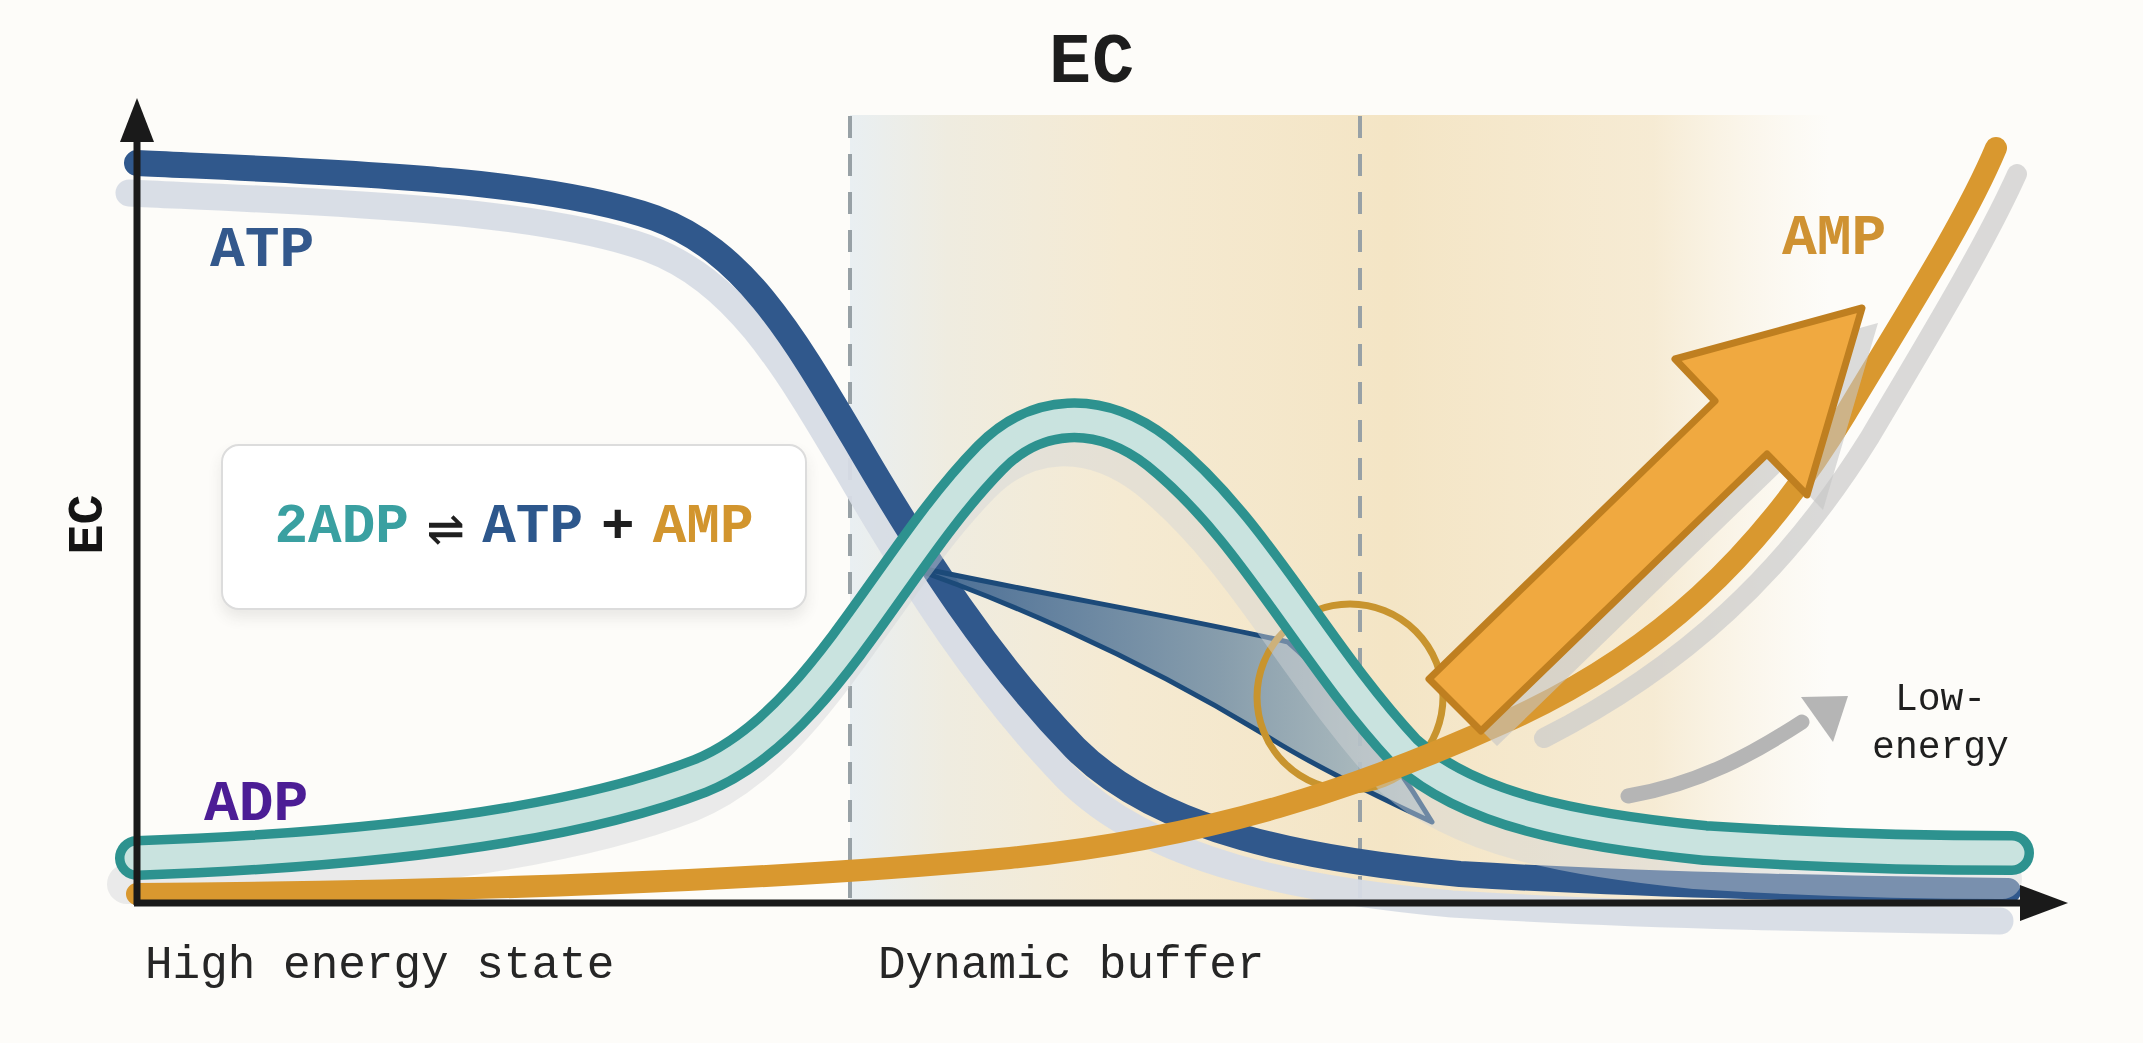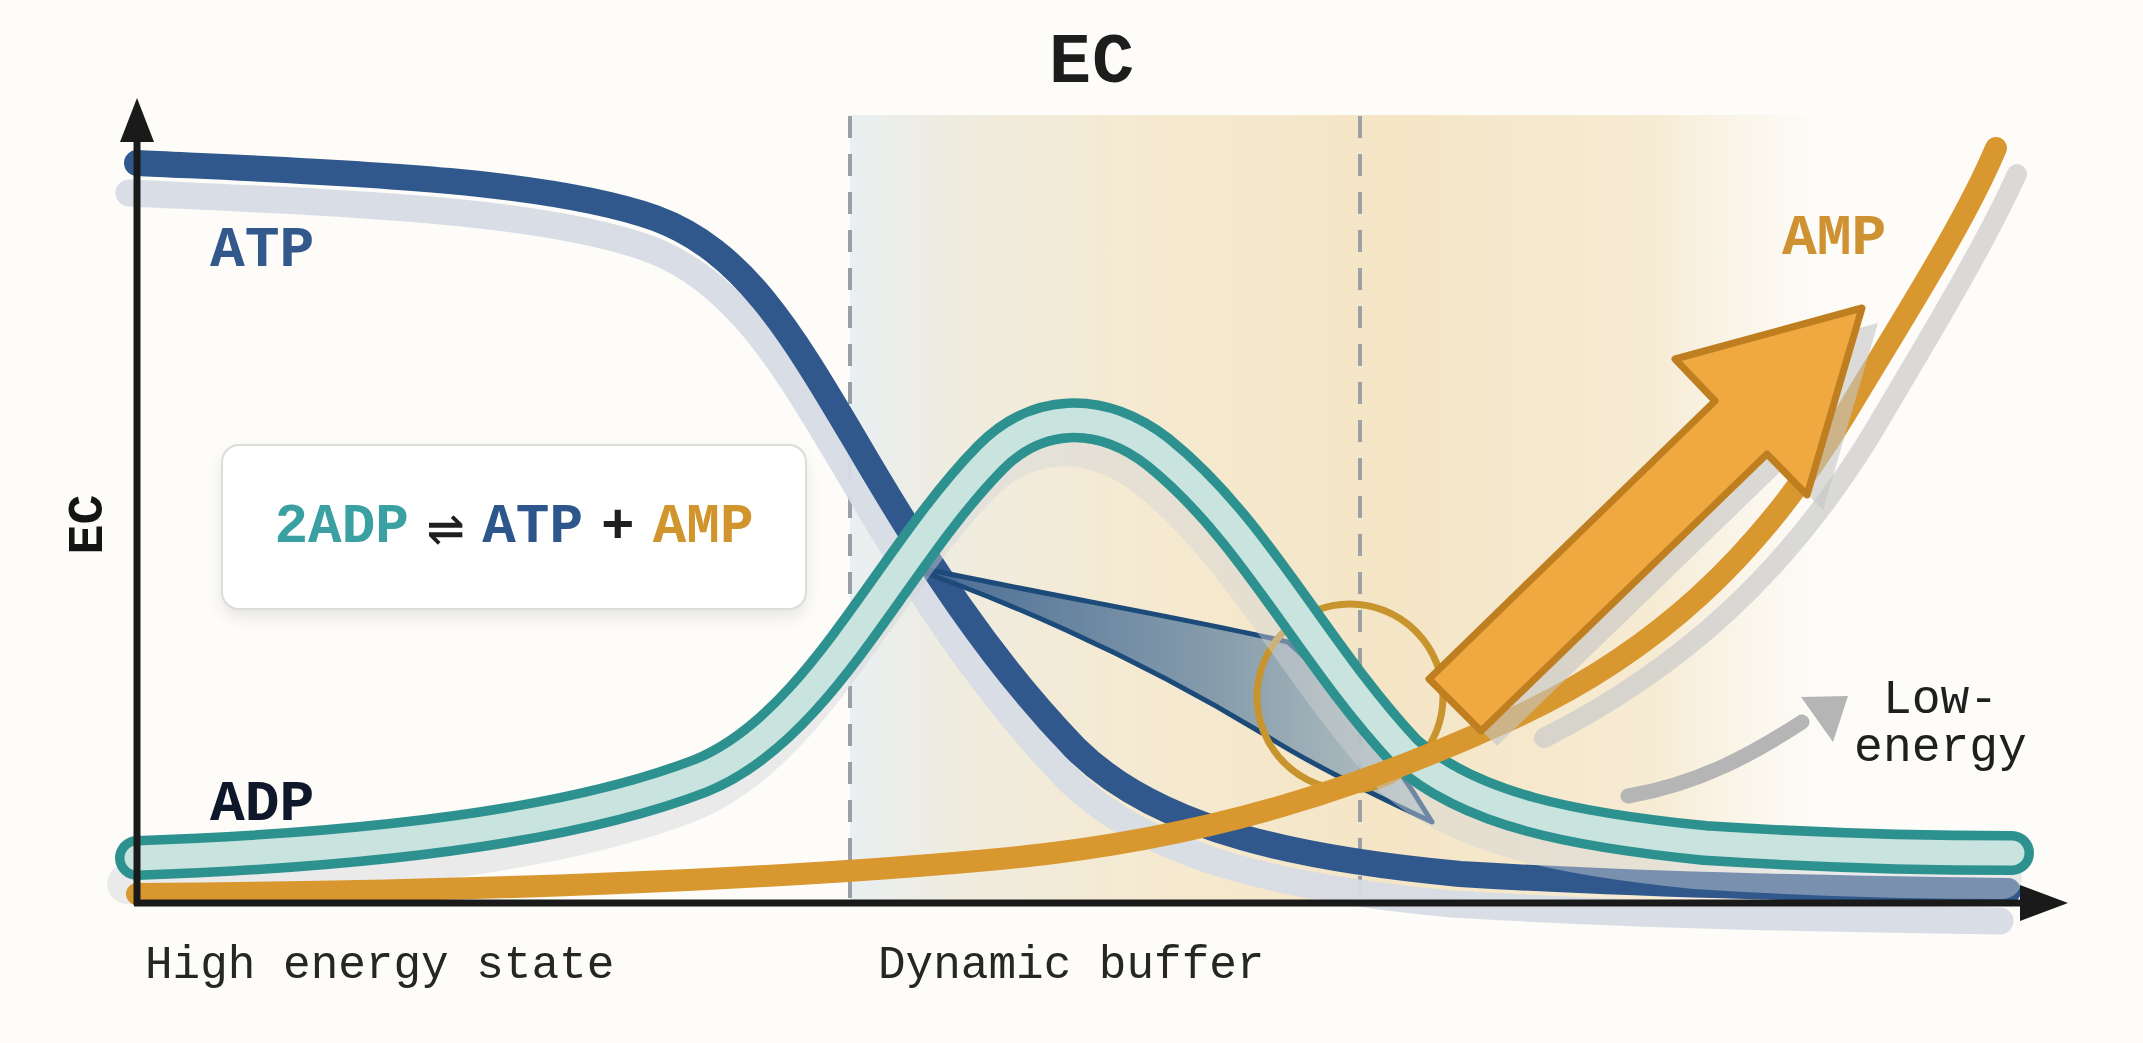--- a/index.html
+++ b/index.html
@@ -20,38 +20,38 @@
     left:-12px;top:496px;width:200px;text-align:center;
     font-size:50px;font-weight:600;color:#141414;
     transform:rotate(-90deg);transform-origin:center;
   }
   .xlab{font-size:46px;color:#262626;top:940px;}
   .xlab-left{left:145px;}
   .xlab-mid{left:878px;width:352px;text-align:center;}
   .xlab-right{left:1688px;width:340px;text-align:center;}
   .curve-label{font-weight:bold;font-size:58px;}
   .lab-atp{left:210px;top:218px;color:#33588c;}
-  .lab-adp{left:210px;top:772px;color:#0f172a;}
+  .lab-adp{left:204px;top:772px;color:#4c1d95;}
   .lab-amp{left:1782px;top:206px;color:#cf9232;}
   .eq-box{
     position:absolute;left:190px;top:444px;width:582px;height:162px;
     background:#ffffff;border:2px solid #dcdcdc;border-radius:18px;
     box-shadow:0 8px 14px rgba(60,60,60,0.10);
     display:flex;align-items:center;justify-content:center;
     font-size:56px;font-weight:bold;margin-left:31px;
   }
   .eq-box span{margin:0 9px;}
   .eq-reactant{color:#3aa0a1;}
   .eq-arrow{color:#1f1f1f;font-weight:normal;font-size:62px;}
   .eq-p1{color:#2d578c;}
   .eq-plus{color:#1f1f1f;}
   .eq-p2{color:#d2952e;}
   .signal{
     left:1833px;top:676px;width:215px;text-align:center;
-    font-size:48px;color:#1f1f1f;line-height:48px;white-space:normal;
+    font-size:38px;color:#1f1f1f;line-height:48px;white-space:normal;
   }
 </style>
 </head>
 <body>
 
 <div class="stage">
 
   <svg width="2143" height="1043" viewBox="0 0 2143 1043">
     <defs>
       <linearGradient id="bandGrad" x1="0" y1="0" x2="1" y2="0">

